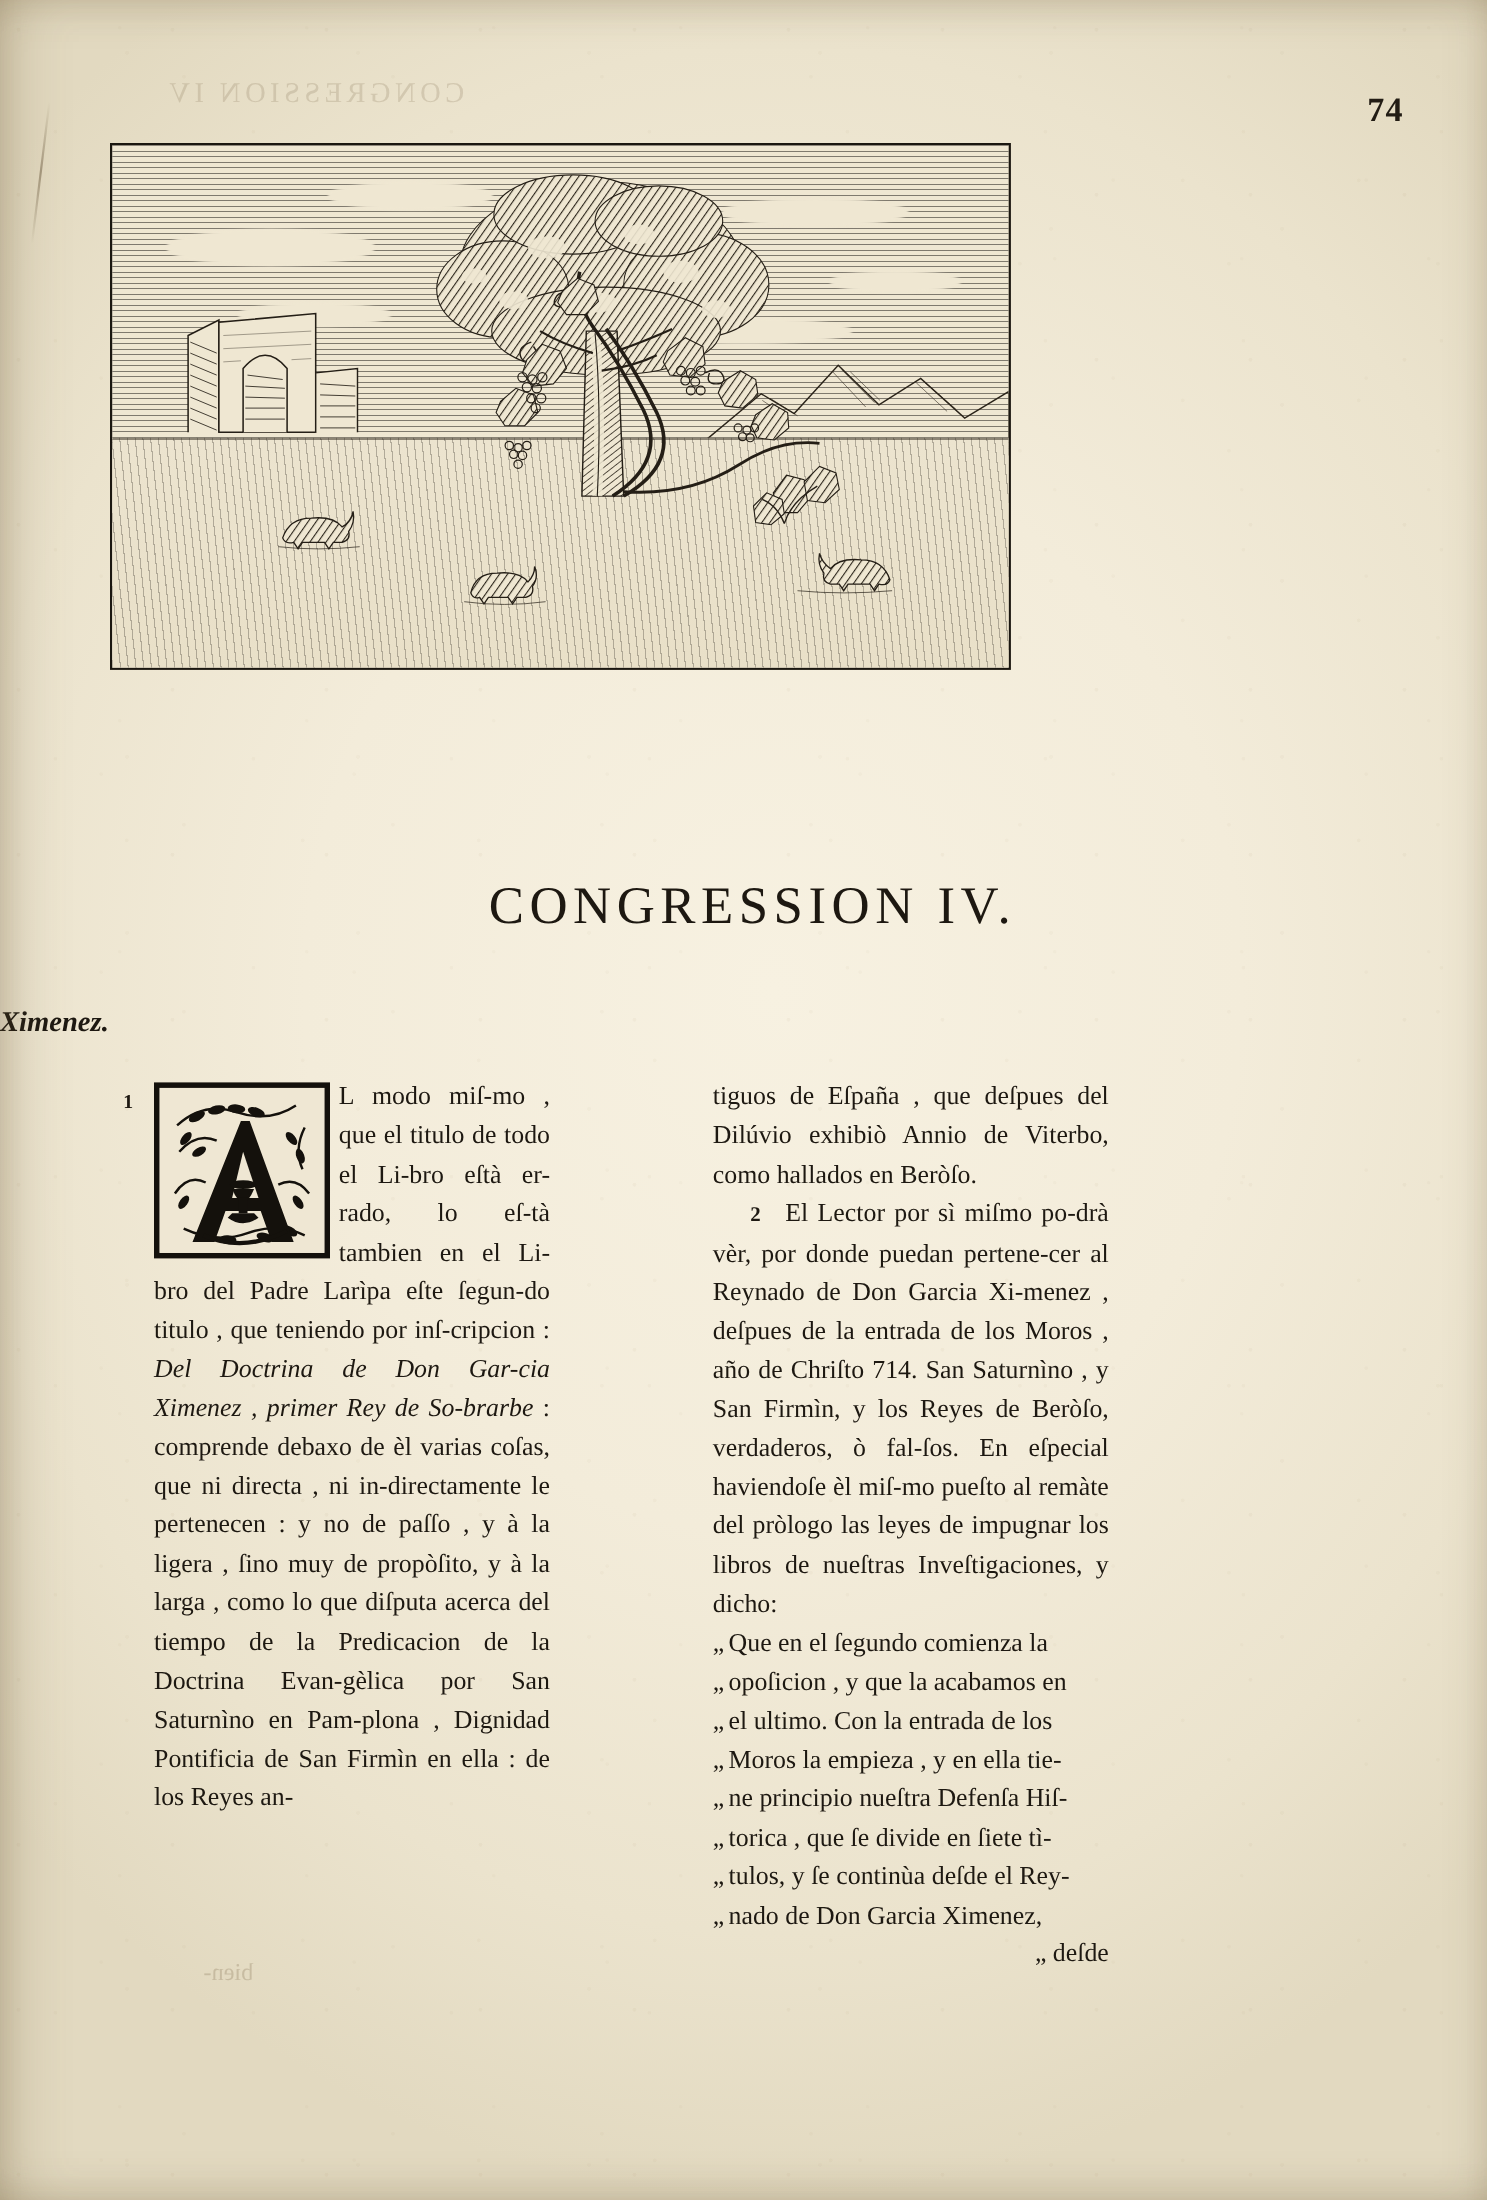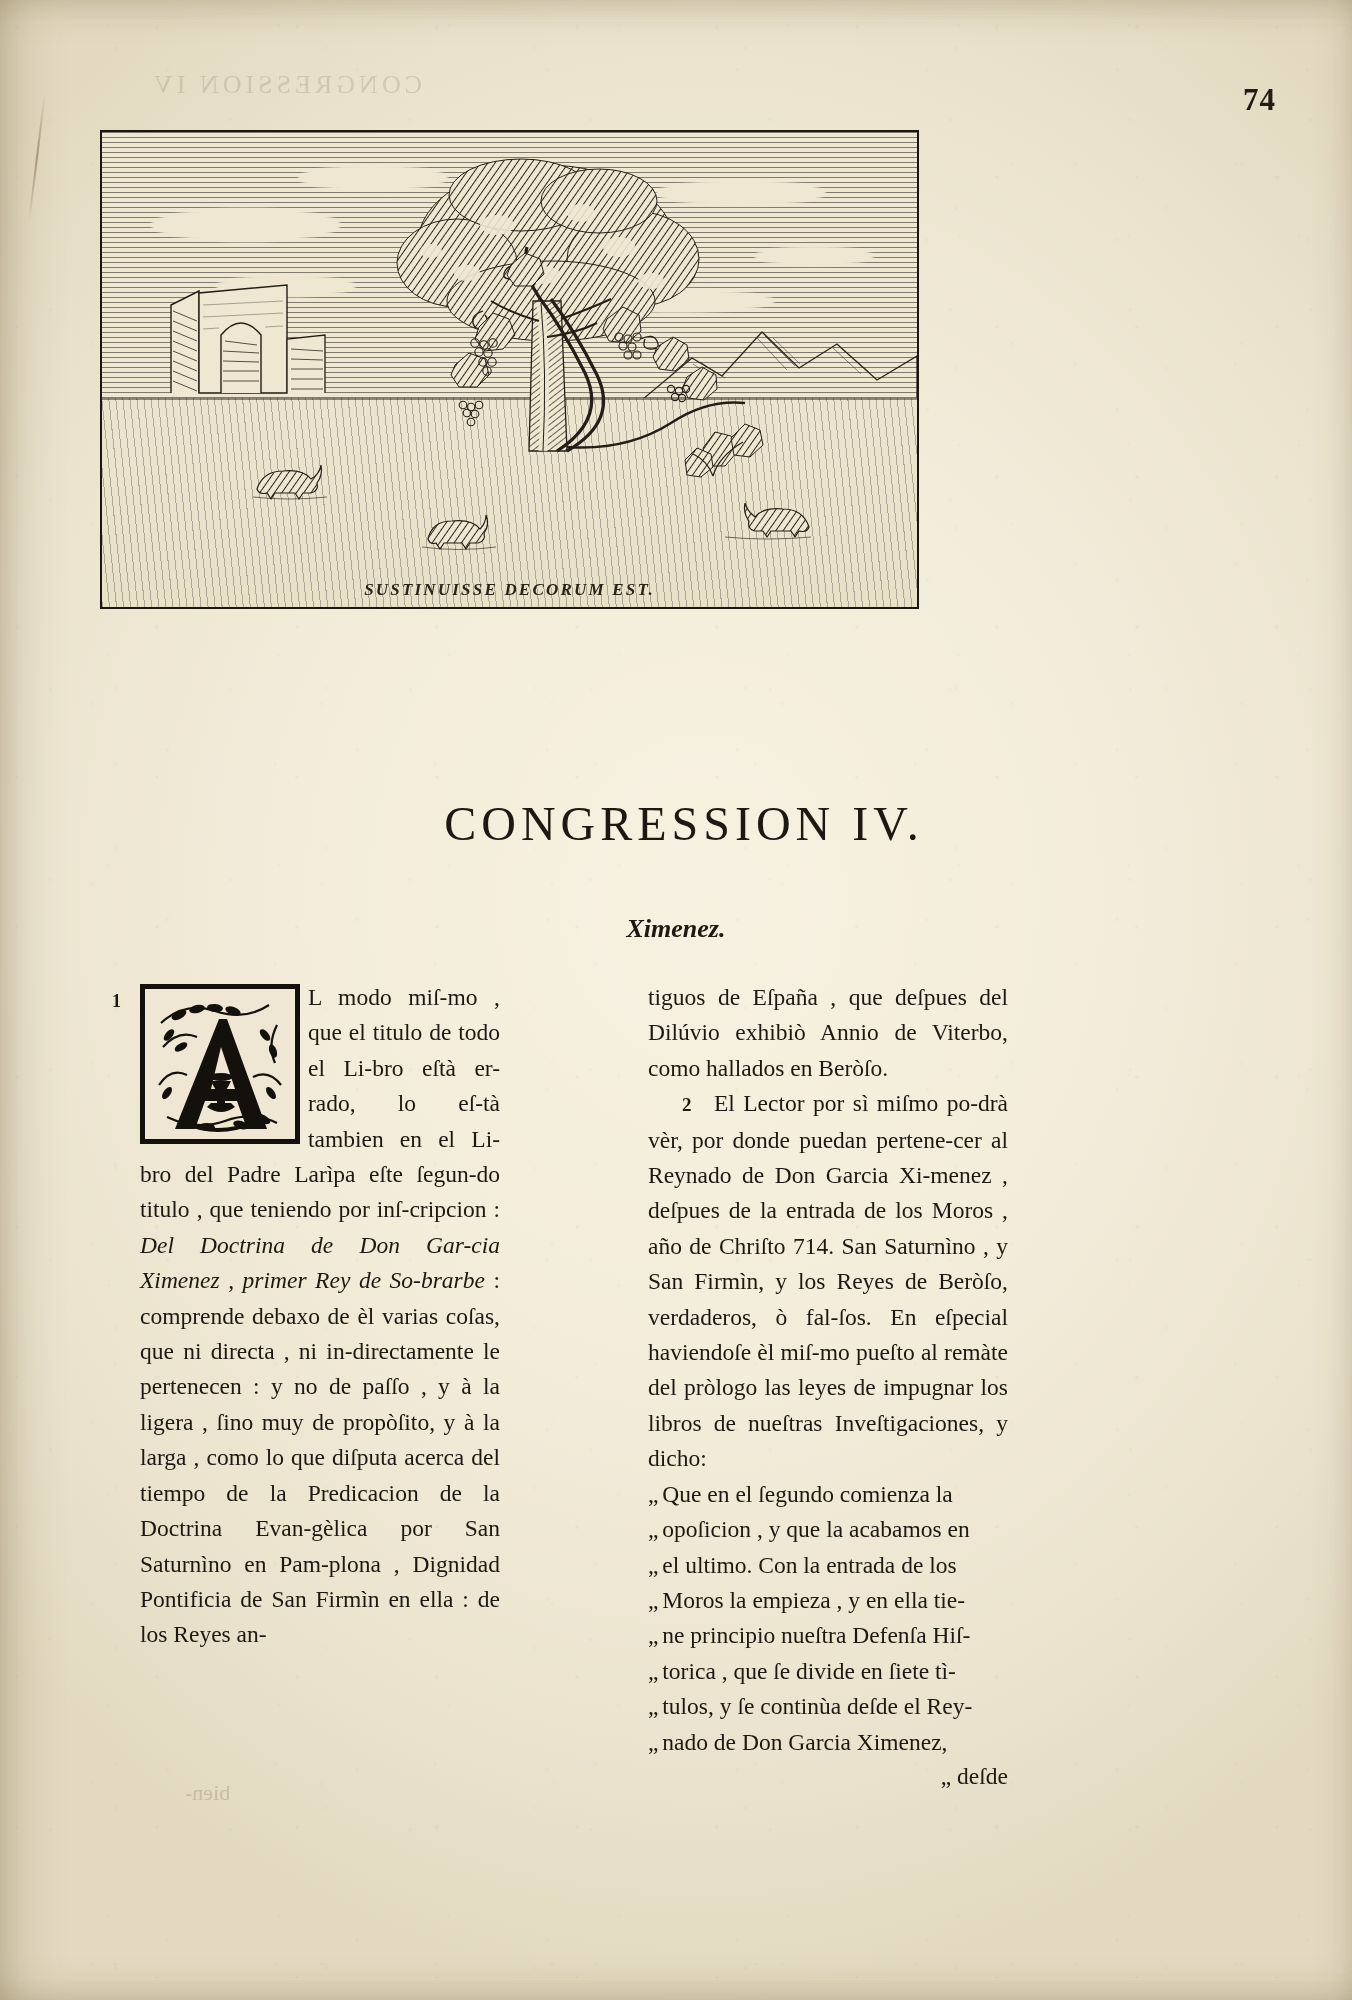--- a/index.html
+++ b/index.html
@@ -92,21 +92,21 @@
     position:absolute;left:16px;right:0;top:796px;text-align:center;
     font-family:"Liberation Serif", serif;
     font-size:48px;letter-spacing:5px;color:#1d1811;font-weight:400;
   }
   .subtitle{
     position:absolute;left:0;right:0;top:872px;text-align:center;
     font-family:"Liberation Serif", serif;font-style:italic;font-weight:700;
     font-size:30px;letter-spacing:.6px;color:#1d1811;
   }
   .subtitle2{
-    position:absolute;left:0;right:0;top:914px;text-align:center;
+    position:absolute;left:0;right:0;top:914px;text-align:left;
     font-family:"Liberation Serif", serif;font-style:italic;font-weight:700;
     font-size:26px;color:#1d1811;
   }
   
   .cols{position:absolute;left:140px;top:980px;width:1010px;height:660px;}
   .col{
     position:absolute;top:0;width:360px;
     font-family:"Liberation Serif", serif;
     font-size:23.5px;line-height:35.4px;color:#1d1811;
     text-align:justify;text-justify:inter-word;
@@ -341,21 +341,20 @@
           <path d="M30 40 l12 -16 l16 4 l6 16 l-12 14 l-18 0 z"></path>
           <path d="M58 30 l14 -14 l15 6 l3 15 l-13 12 l-16 -2 z"></path>
           <path d="M12 52 l12 -12 l14 6 l2 13 l-12 10 l-14 -2 z"></path>
         </g>
         <g fill="none" stroke="#241e16" stroke-width="1.3">
           <path d="M40 68 Q46 48 70 34 M40 68 Q34 52 20 46"></path>
         </g>
       </svg>
     </div>
 
-    <div class="caption">SUSTINUISSE  DECORUM  EST.</div>
   </div>
 
   <div class="title">CONGRESSION IV.</div>
   <div class="subtitle2">Ximenez.</div>
 
   <div class="cols">
 
     <div class="col left">
       <span class="marginnum">1</span>
 

